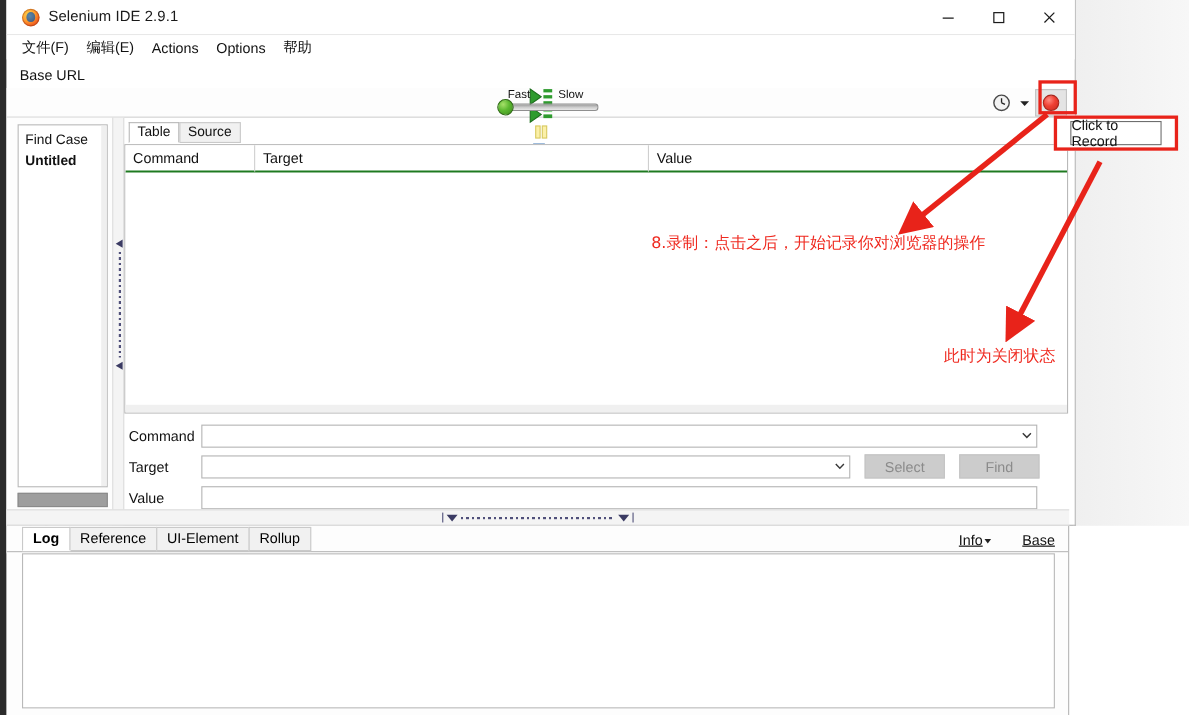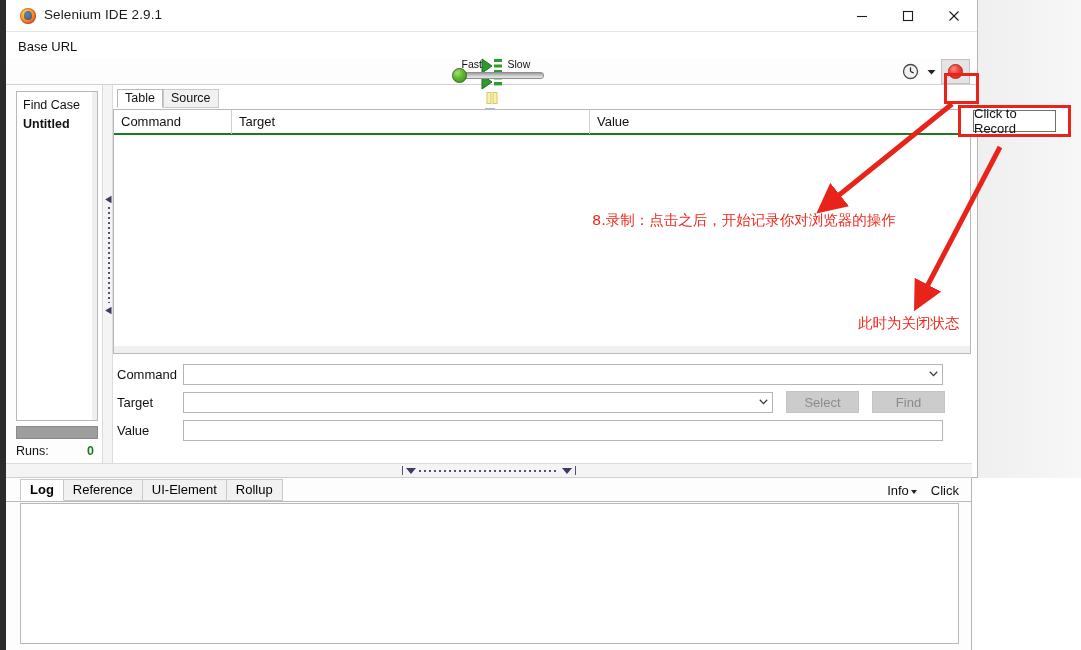--- a/index.html
+++ b/index.html
@@ -244,21 +244,21 @@
   }
   .logtab {
     font-size: 13px; color: #000000; padding: 2px 9px 3px 9px; cursor: default;
     border: 1px solid #c9c9c9; background: #f1f1f1; margin-right: -1px;
   }
   .logtab.active {
     font-weight: bold; background: #ffffff; border-bottom: 1px solid #ffffff;
     position: relative; z-index: 3;
   }
   .log-right {
-    position: absolute; right: 12px; bottom: 3px; display: flex; gap: 14px;
+    position: absolute; right: 12px; bottom: 3px; display: flex; gap: 28px; text-decoration: underline;
   }
   .log-act { font-size: 13px; color: #111; cursor: default; display: flex; align-items: center; gap: 2px; }
   .tiny-caret {
     width: 0; height: 0; border-left: 3px solid transparent; border-right: 3px solid transparent;
     border-top: 4px solid #222; margin-top: 3px;
   }
   .logbody {
     position: absolute; left: 14px; top: 25px; right: 12px; bottom: 6px;
     background: #ffffff; border: 1px solid #b9b9b9;
   }
@@ -315,20 +315,27 @@
         </div>
         <div class="winbtn">
           <svg width="12" height="12" viewBox="0 0 12 12">
               <line x1="1.5" y1="1.5" x2="10.5" y2="10.5" stroke="#1a1a1a" stroke-width="1.1"></line>
               <line x1="10.5" y1="1.5" x2="1.5" y2="10.5" stroke="#1a1a1a" stroke-width="1.1"></line>
             </svg>
         </div>
       </div>
     </div>
 
+    <div class="menubar">
+      <div class="menuitem">文件(F)</div>
+      <div class="menuitem">编辑(E)</div>
+      <div class="menuitem">Actions</div>
+      <div class="menuitem">Options</div>
+      <div class="menuitem">帮助</div>
+    </div>
 
     <div class="baseurl-row">
       <div class="baseurl-label">Base URL</div>
     </div>
 
     <div class="toolbar">
       <div class="speed-slider">
         <div class="speed-lbl-fast">Fast</div>
         <div class="speed-lbl-slow">Slow</div>
         <div class="speed-track"></div>
@@ -486,21 +493,21 @@
     <div class="logtabs">
       <div class="logtab active">Log</div>
       <div class="logtab">Reference</div>
       <div class="logtab">UI-Element</div>
       <div class="logtab">Rollup</div>
       <div class="log-right">
         <div class="log-act">
           <span>Info</span>
           <span class="tiny-caret"></span>
         </div>
-        <div class="log-act">Click</div>
+        <div class="log-act">Base</div>
       </div>
     </div>
     <div class="logbody"></div>
   </div>
 
   <div class="anno-layer">
 
     <div class="rec-highlight"></div>
 
     <div class="tooltip-box">

